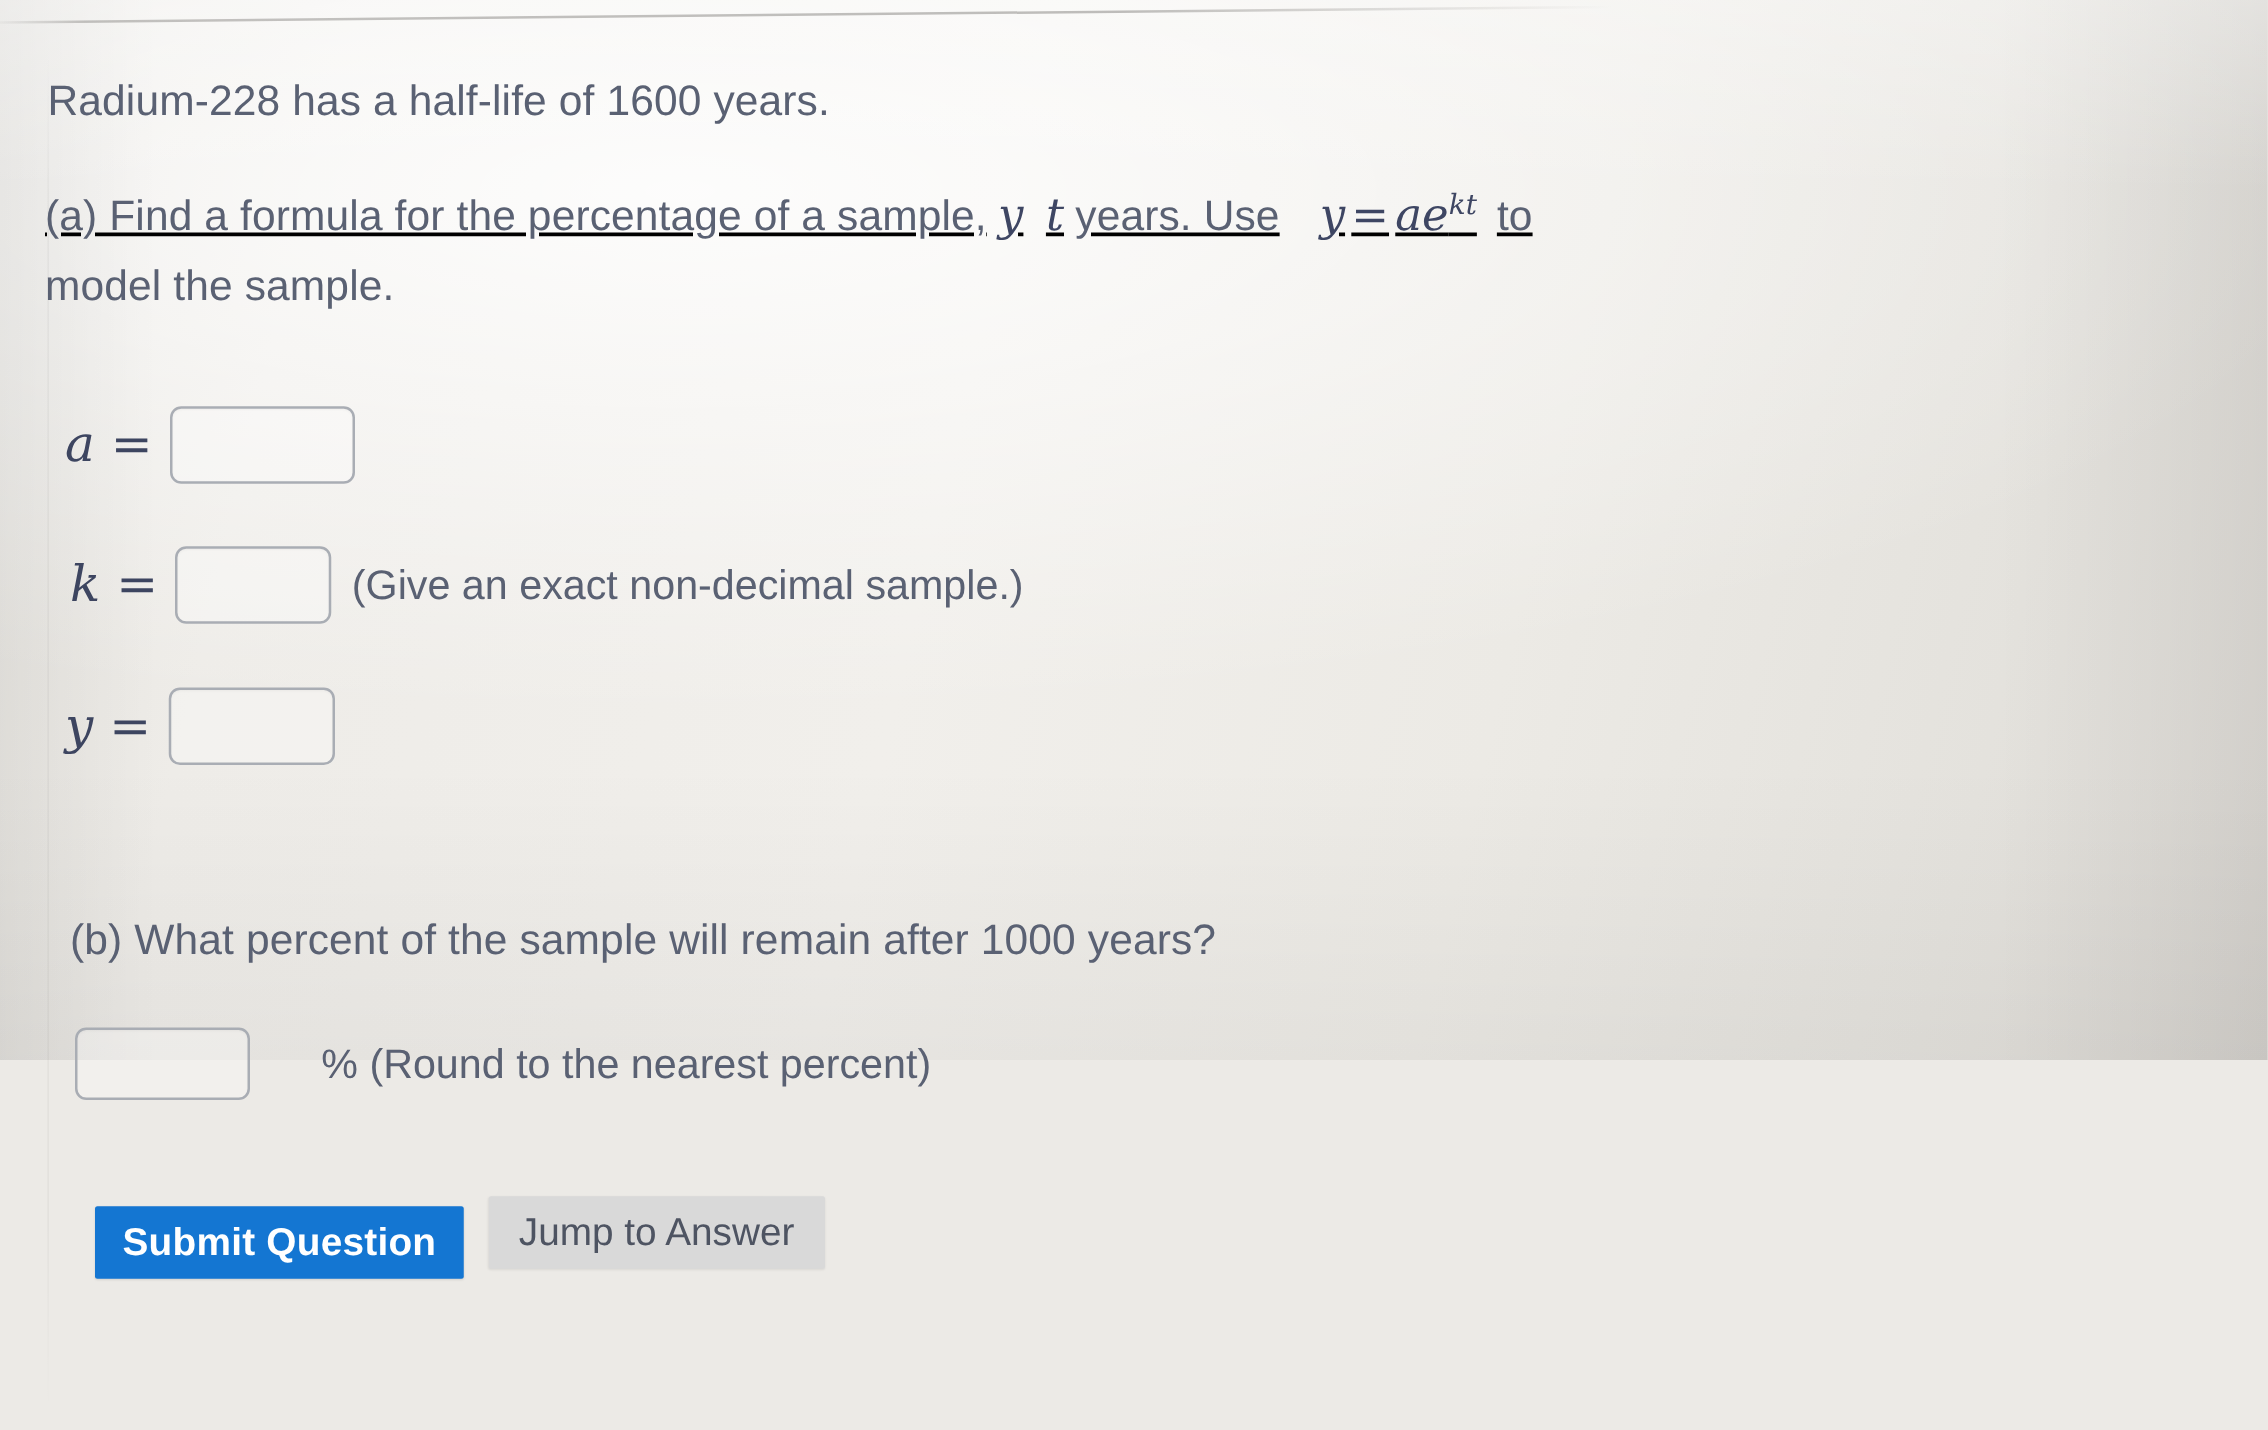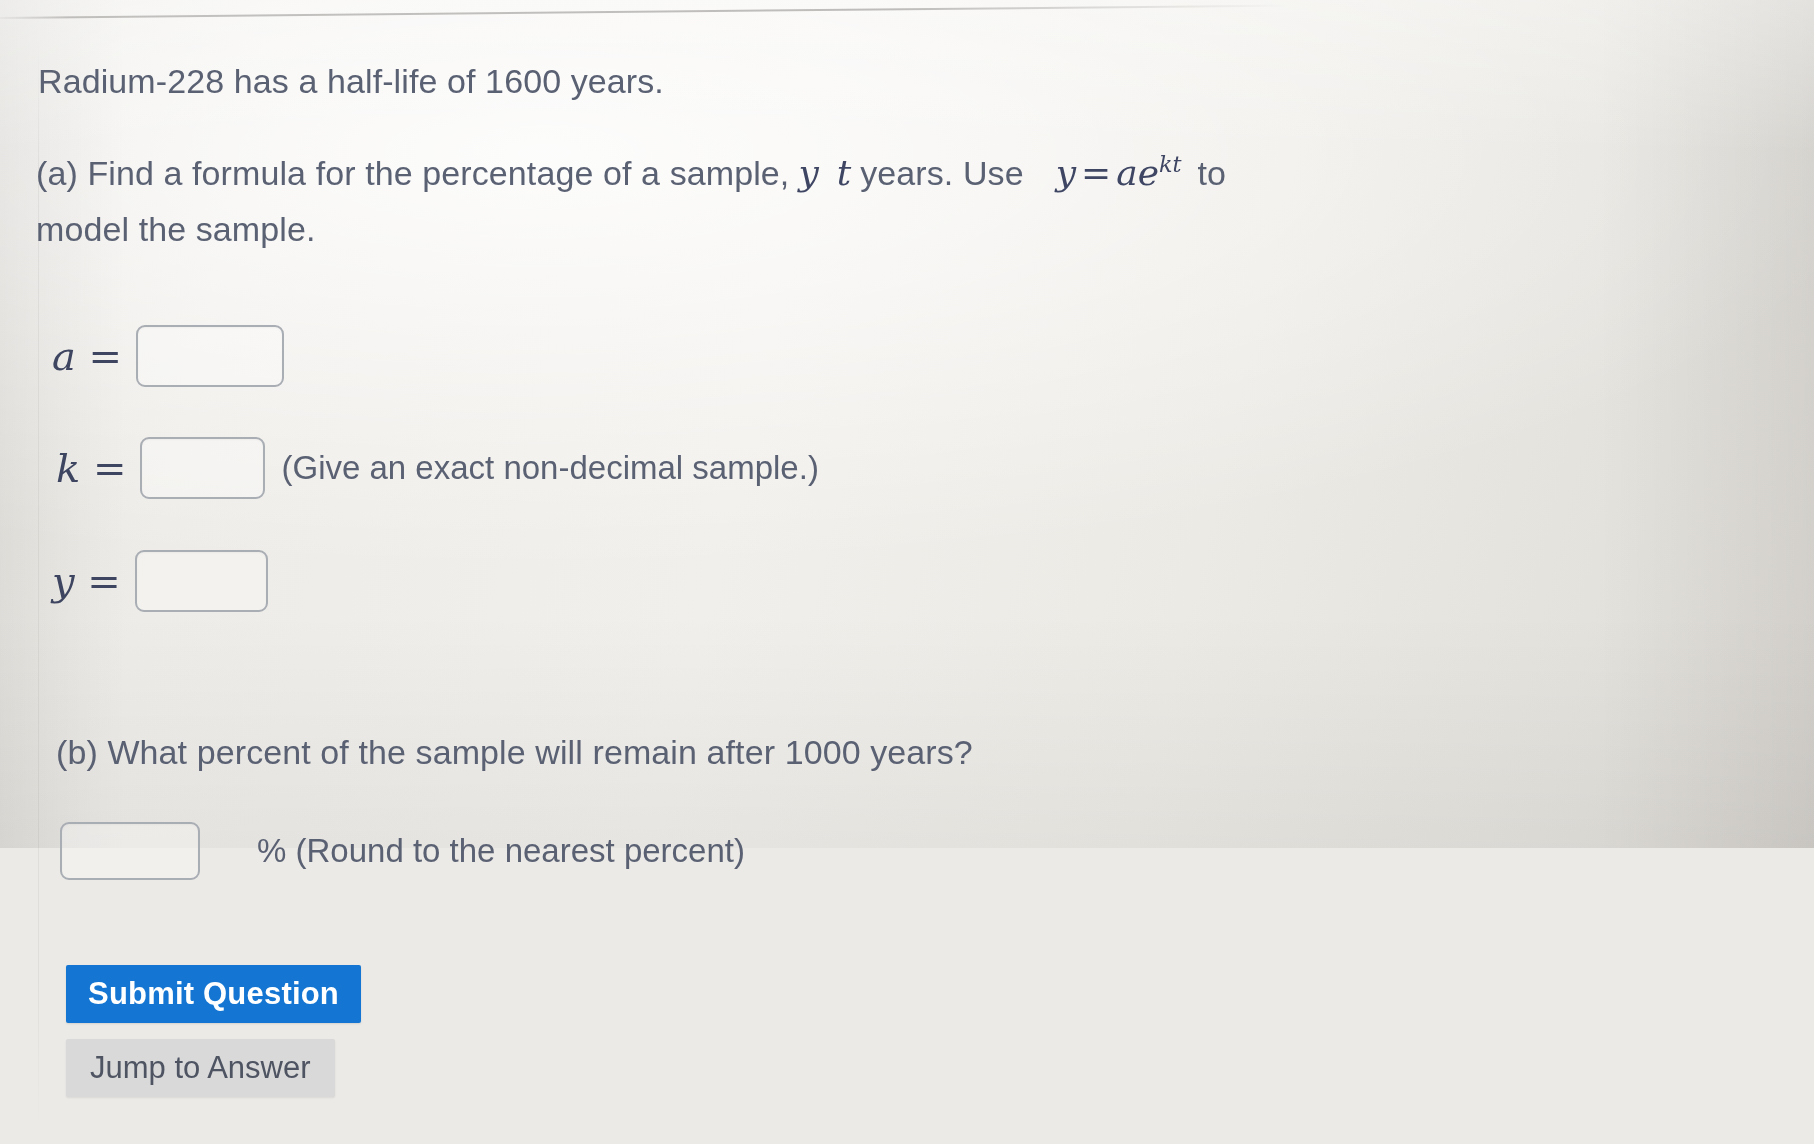--- a/index.html
+++ b/index.html
@@ -155,35 +155,36 @@
     box-shadow: 0 1px 2px rgba(0,0,0,0.10);
   }
   .btn-jump {
     background: #d9d9d9;
     color: #4e5462;
     font-size: 31px;
     padding: 0 24px;
     height: 58px;
     border-radius: 2px;
     box-shadow: 0 1px 2px rgba(0,0,0,0.08);
+    margin-left: 12px;
   }
 </style>
 </head>
 <body>
 
 <div id="page">
   <div id="grain"></div>
   <div id="top-rule"></div>
   <div id="left-crease"></div>
 
   <div id="content">
 
     <div class="abs qtext" style="left:38px; top:58px;">Radium-228 has a half-life of 1600 years.</div>
 
-    <div class="abs" style="left:36px; top:150px; display:flex; align-items:baseline;">
+    <div class="abs" style="left:36px; top:150px; display:flex; align-items:baseline;text-decoration:underline;">
       <span class="qtext">(a) Find a formula for the percentage of a sample,</span>
       <span class="mathvar" style="margin:0 9px;">y</span>
       <span class="mathvar" style="margin:0 9px;">t</span>
       <span class="qtext">years. Use</span>
       <span class="matheq" style="margin-left:32px;">
         <span>y</span><span class="op">=</span><span>ae</span><sup>kt</sup>
       </span>
       <span class="qtext" style="margin-left:16px;">to</span>
     </div>
 
@@ -205,19 +206,19 @@
       <input class="answer-box box-y" type="text" value="" style="">
     </div>
 
     <div class="abs qtext" style="left:56px; top:729px;">(b) What percent of the sample will remain after 1000 years?</div>
 
     <div class="abs" style="left:60px; top:822px; display:flex; align-items:center;gap:43px;">
       <input class="answer-box box-pct" type="text" value="" style="">
       <span class="note" style="margin-left:14px;">% (Round to the nearest percent)</span>
     </div>
 
-    <div class="abs" style="left:66px; top:965px; display:flex; align-items:flex-start; gap:24px;flex-direction:column;">
+    <div class="abs" style="left:76px; top:965px; display:flex; align-items:flex-start; gap:8px;">
       <button class="btn btn-submit">Submit Question</button>
       <button class="btn btn-jump" style="margin-top:-8px;">Jump to Answer</button>
     </div>
 
   </div>
 </div>
 
 </body></html>

